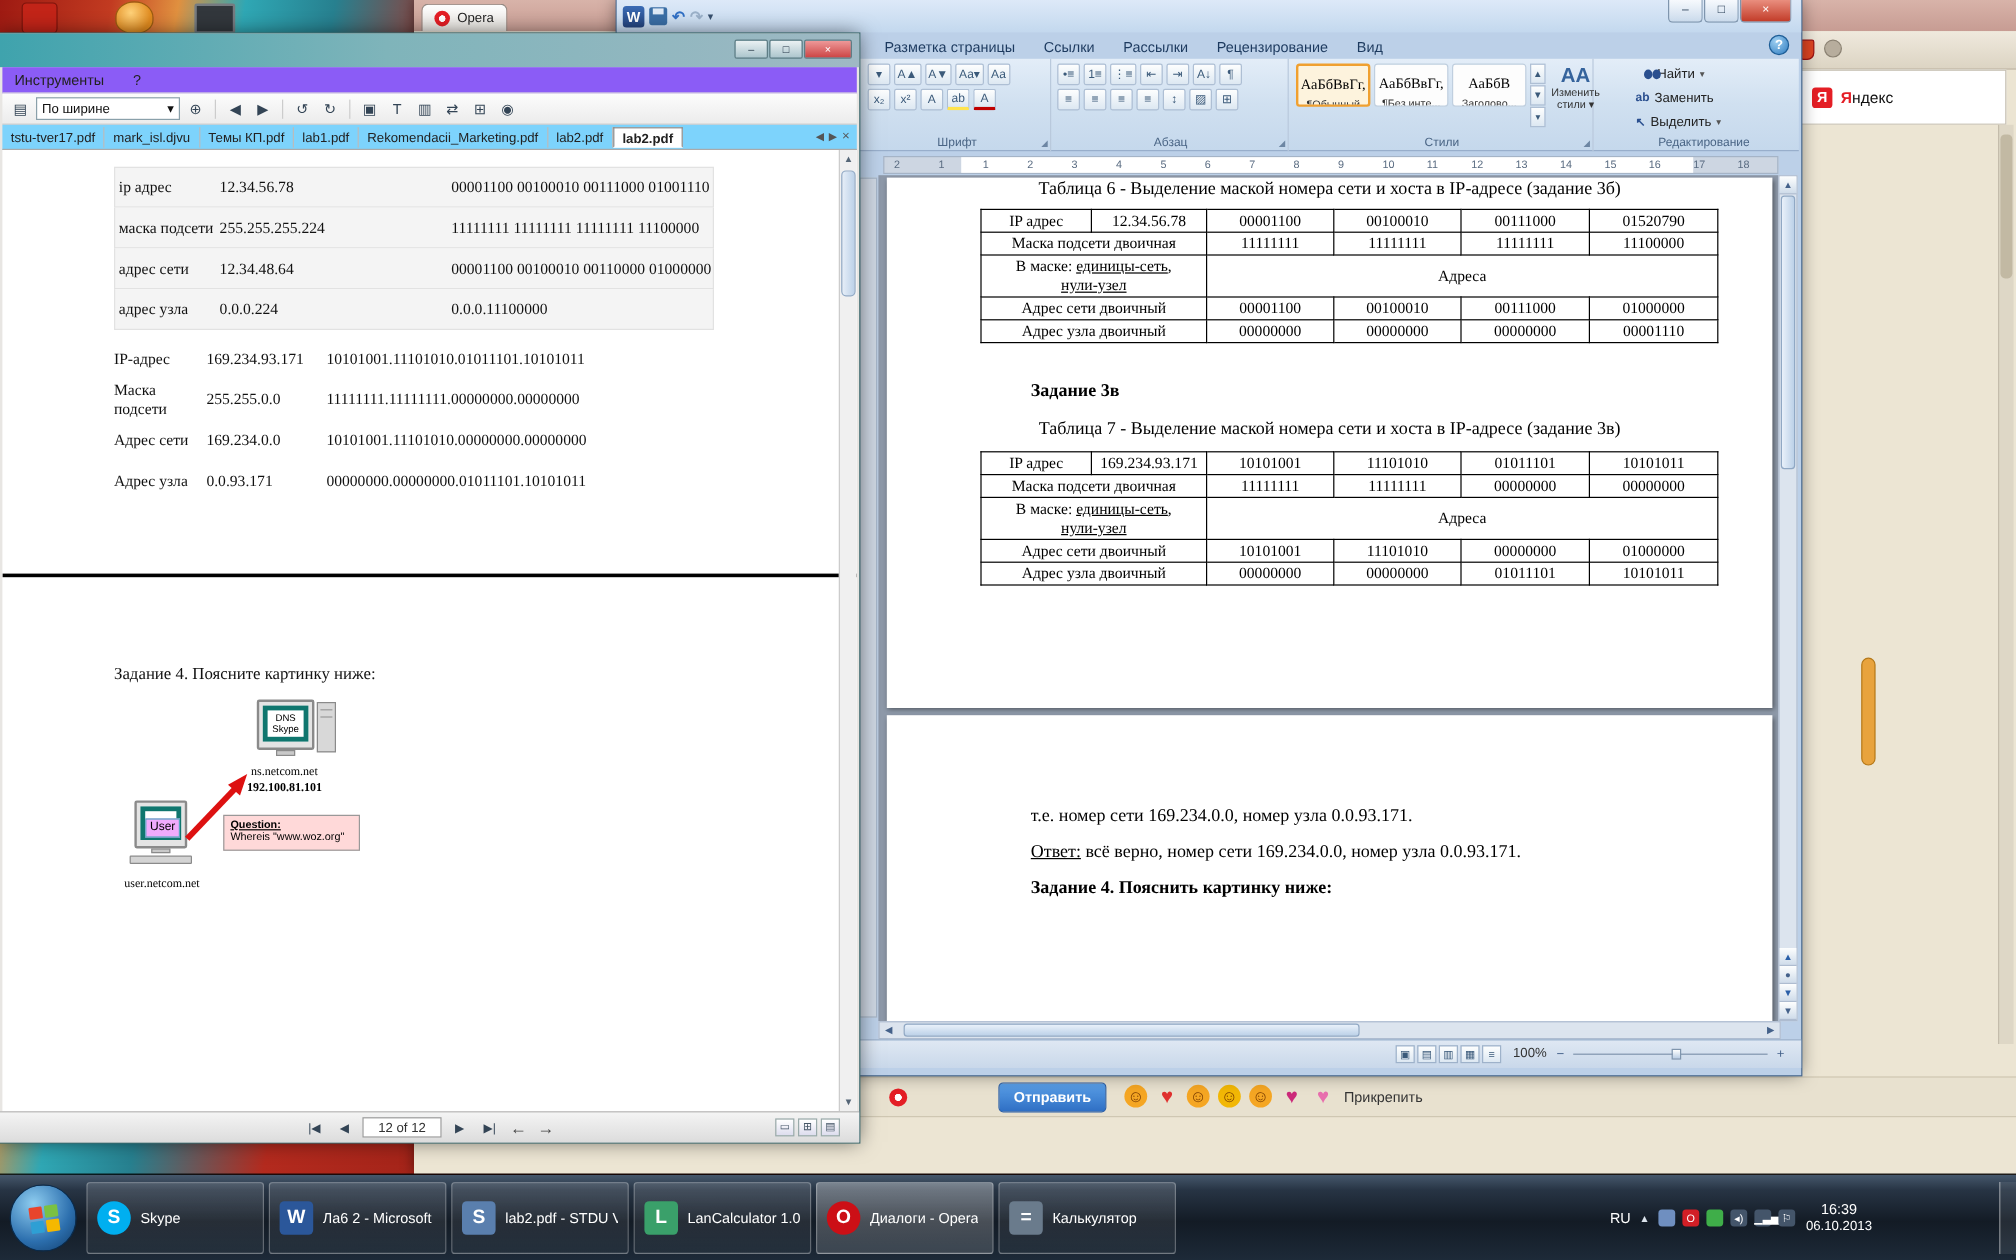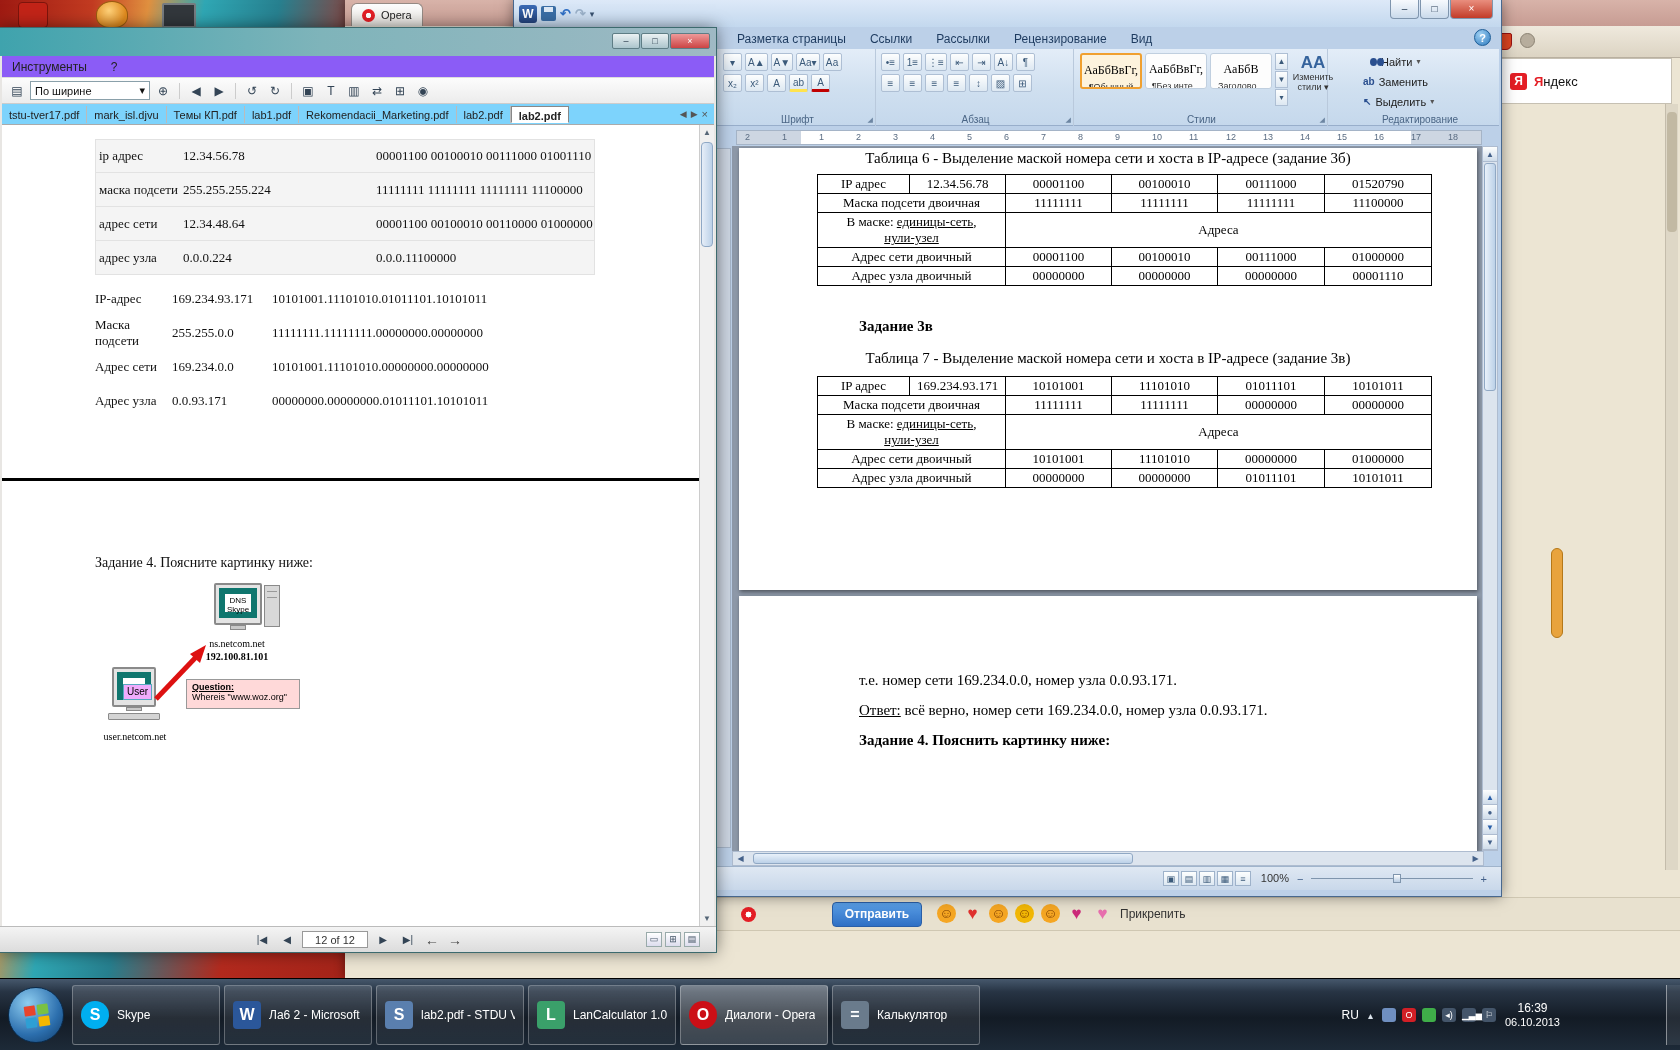--- a/index.html
+++ b/index.html
@@ -137,21 +137,21 @@
   .p-row.first{border-top:1px solid #e2e2e2;}
   .p-row .c1{width:87px;padding-left:3px;}
   .p-row .c2{width:193px;}
   .p-row2{position:relative;margin-left:93px;width:500px;height:34px;display:flex;align-items:center;font-size:13px;}
   .p-row2 .c1{width:77px;}
   .p-row2 .c2{width:100px;}
   .pdf-div{position:absolute;left:0;right:-15px;top:353px;height:3px;background:#000;}
   .pdf-task{position:absolute;left:93px;top:430px;font-size:14px;}
   .diagram{position:absolute;left:90px;top:458px;width:280px;height:190px;font-family:"Liberation Sans",sans-serif;}
   .mon{position:absolute;background:#e4e4e4;border:2px solid #8a8a8a;border-radius:2px;}
-  .mon .scr{position:absolute;left:3px;right:3px;top:3px;bottom:5px;background:#fff;border:6px solid #0f766e;font-size:8px;text-align:center;line-height:1.15;padding-top:2px;color:#000;}
+  .mon .scr{position:absolute;left:3px;right:3px;top:3px;bottom:5px;background:#fff;border:4px solid #0f766e;font-size:8px;text-align:center;line-height:1.15;padding-top:2px;color:#000;}
   .dns-mon{left:122px;top:0;width:48px;height:42px;}
   .dns-tower{position:absolute;left:172px;top:2px;width:16px;height:42px;background:#d8d8d8;border:1px solid #8a8a8a;}
   .dns-tower i{display:block;height:3px;border-bottom:1px solid #999;margin:3px 2px 0;}
   .stand{position:absolute;background:#c9c9c9;border:1px solid #8a8a8a;}
   .dns-stand{left:138px;top:42px;width:16px;height:5px;}
   .dlab{position:absolute;text-align:center;font-size:10px;color:#000;width:130px;font-family:"Liberation Serif",serif;}
   .dns-host{left:80px;top:55px;}
   .dns-ip{left:80px;top:68px;font-weight:bold;}
   .usr-mon{left:20px;top:84px;width:44px;height:40px;}
   .usr-tag{display:inline-block;background:#f0abfc;border:1px solid #57a8c0;padding:1px 3px;font-size:10px;margin-top:4px;}

